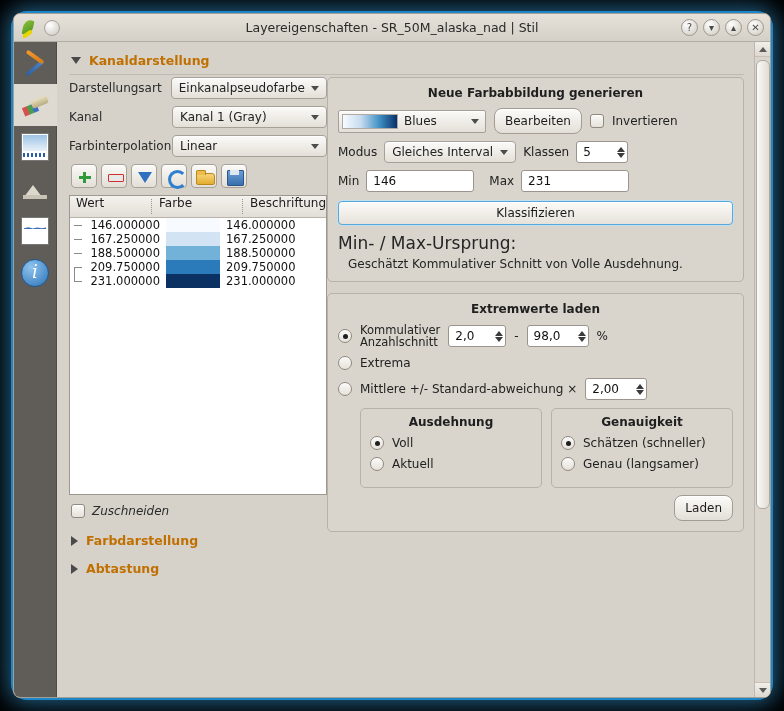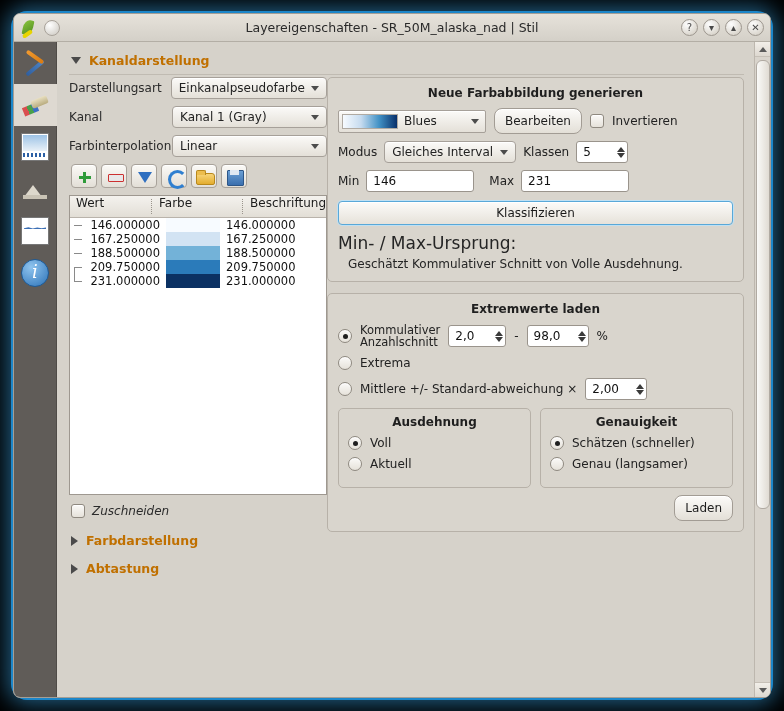--- a/index.html
+++ b/index.html
@@ -268,21 +268,21 @@
     display:flex;align-items:center;justify-content:center;
     font-size:12px;color:#1a1a1a;cursor:pointer;
     box-shadow:inset 0 1px 0 #fff, 0 0 0 1px #bfe0f3;
   }
   .origin-lbl{font-size:17px;color:#252525;margin-top:8px;}
   .origin-val{font-size:12px;color:#252525;margin-top:4px;padding-left:10px;}
 
   .ext-row{display:flex;align-items:center;gap:8px;margin-bottom:8px;font-size:12px;color:#222;}
   .two-line{line-height:12px;font-size:11.5px;}
 
-  .subboxes{display:flex;gap:9px;}
+  .subboxes{display:flex;gap:9px;margin-left:22px;}
   .subbox{flex:1;border:1px solid #b7b1a8;border-radius:5px;padding:6px 9px 9px 9px;background:#d9d5cd;}
   .subtitle{text-align:center;font-size:12px;font-weight:bold;color:#1f1f1f;margin-bottom:7px;}
   .radio-row{display:flex;align-items:center;gap:8px;margin-bottom:7px;font-size:12px;color:#222;}
   .load-row{display:flex;justify-content:flex-end;margin-top:7px;}
 
   
   .vscroll{
     width:16px;background:#e0dcd4;border-left:1px solid #bdb7ae;
     display:flex;flex-direction:column;align-items:center;flex:none;
   }

